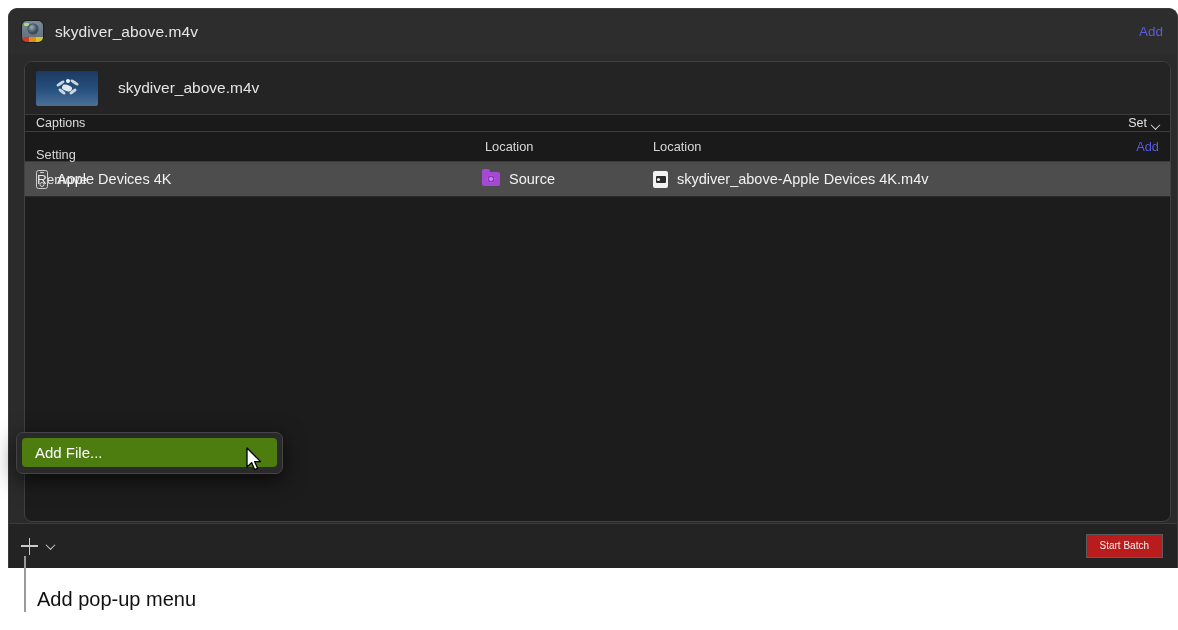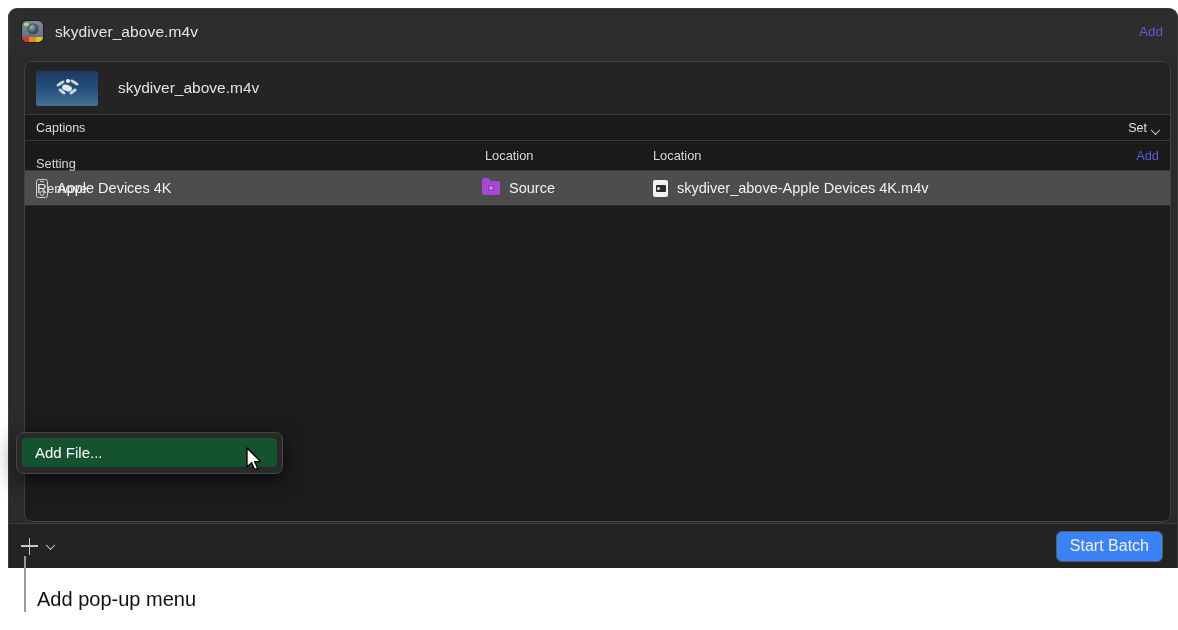--- a/index.html
+++ b/index.html
@@ -83,21 +83,21 @@
   .thumb .sky-1 { left:26px; top:14px; width:10px; height:6px; transform:rotate(18deg); background:#dfe8ee; }
   .thumb .sky-2 { left:20px; top:11px; width:9px;  height:3px; transform:rotate(-34deg); }
   .thumb .sky-3 { left:34px; top:10px; width:9px;  height:3px; transform:rotate(32deg); }
   .thumb .sky-4 { left:22px; top:19px; width:8px;  height:3px; transform:rotate(38deg); }
   .thumb .sky-5 { left:33px; top:19px; width:8px;  height:3px; transform:rotate(-36deg); }
   .thumb .head  { position:absolute; left:30px; top:8px; width:4px; height:4px; border-radius:50%; background:#eef3f6; }
   .job-name { margin-left:20px; color:#e4e4e4; font-size:15.5px; }
 
   
   .captions-bar {
-    height:27px; background:#1a1a1a;
+    height:18px; background:#1a1a1a;
     border-top:1px solid #3b3b3b; border-bottom:1px solid #3b3b3b;
     display:flex; align-items:center; padding:0 11px;
   }
   .captions-bar .lbl { color:#dcdcdc; font-size:12.5px; }
   .set-btn {
     margin-left:auto; color:#e2e2e2; font-size:12.5px;
     display:flex; align-items:flex-end; gap:5px; cursor:default;
   }
   .chev {
     display:inline-block; width:7px; height:7px;
@@ -186,41 +186,41 @@
   }
   .plus-glyph::before { left:0; top:7.7px; width:17px; height:1.6px; }
   .plus-glyph::after  { top:0; left:7.7px; height:17px; width:1.6px; }
   .chev-sm {
     display:inline-block; width:7px; height:7px;
     border-right:1.7px solid #c9c9c9; border-bottom:1.7px solid #c9c9c9;
     transform:rotate(45deg) translate(-1px,-1px);
   }
   .start-batch {
     margin-left:auto;
-    background:#3b82f6; color:#f0f0f0;
-    font-size:16px; padding:5px 13px 6px; border-radius:6px;
+    background:#b91c1c; color:#f0f0f0;
+    font-size:10px; padding:5px 13px 6px; border-radius:0;
     border:1px solid #5b5b5b; cursor:default;
   }
 
   
   .popup {
     position:absolute; left:16px; top:432px; width:267px;
     background:#2a2a2a;
     border:1px solid #454545;
     border-radius:7px;
     padding:5px 0 6px;
     box-shadow:0 6px 22px rgba(0,0,0,.65);
     z-index:40;
   }
   .mi {
     height:29px; display:flex; align-items:center;
     padding:0 13px; margin:0 5px;
     color:#ededed; font-size:15px; border-radius:4px; cursor:default;
   }
-  .mi.sel { background:#14532d; color:#ffffff; }
+  .mi.sel { background:#4d7c0f; color:#ffffff; }
 
   
   .cursor { position:absolute; left:246px; top:447px; z-index:60; }
 
   
   .callout-line {
     position:absolute; left:24px; top:556px; width:2px; height:56px;
     background:#9a9a9a;
   }
   .callout-text {

